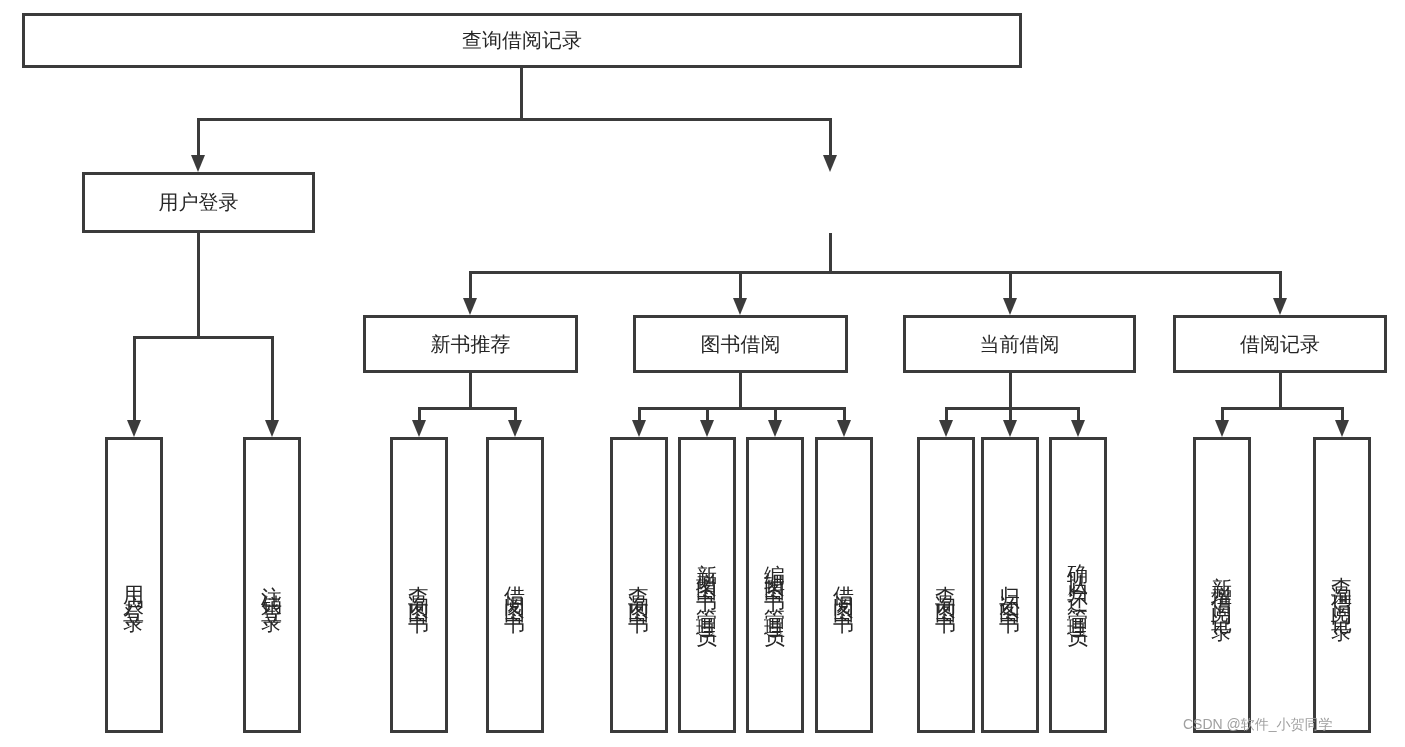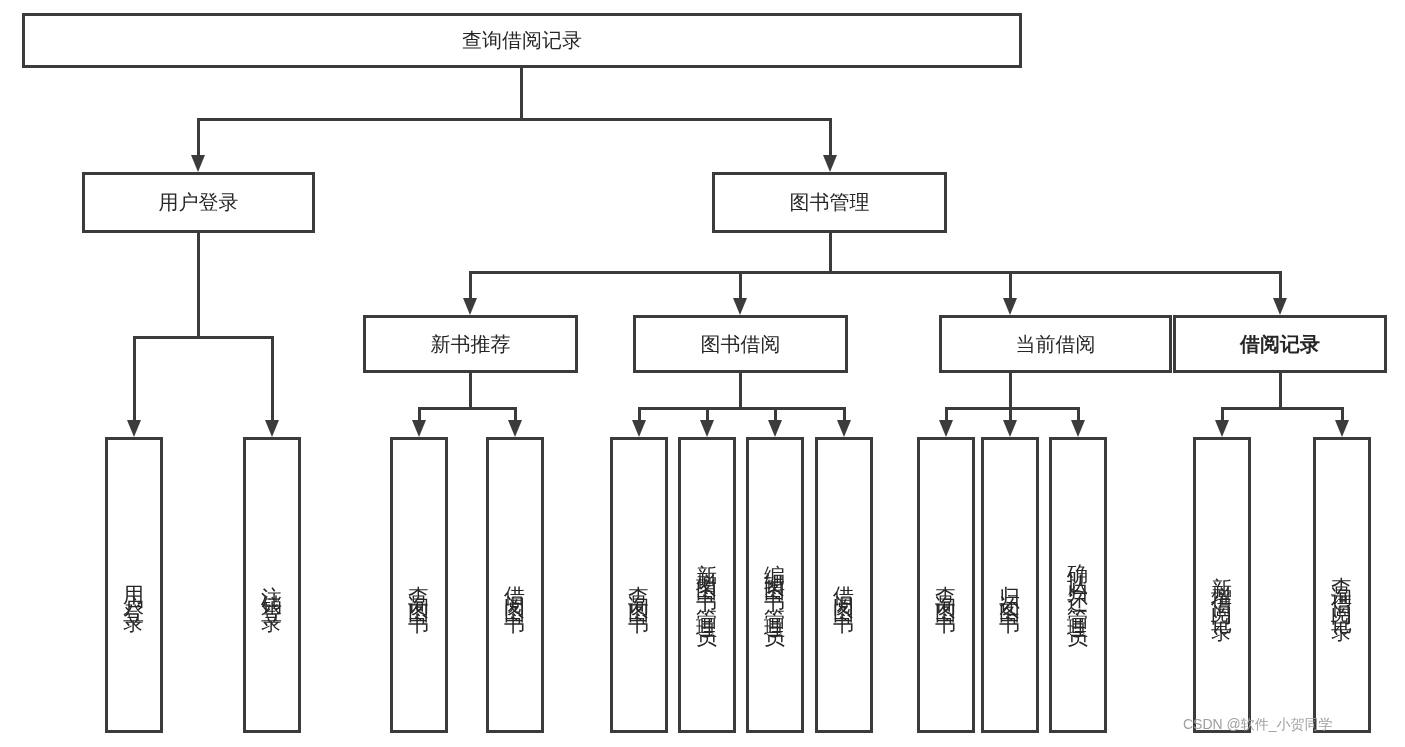--- a/index.html
+++ b/index.html
@@ -59,21 +59,20 @@
   <div class="node" style="left:22px;top:13px;width:1000px;height:55px;">查询借阅记录</div>
 
   <div class="vline" style="left:520px;top:68px;height:50px;"></div>
   <div class="hline" style="left:197px;top:118px;width:635px;"></div>
   <div class="vline" style="left:197px;top:118px;height:38px;"></div>
   <div class="vline" style="left:829px;top:118px;height:38px;"></div>
   <div class="arrow" style="left:191px;top:155px;"></div>
   <div class="arrow" style="left:823px;top:155px;"></div>
 
   <div class="node" style="left:82px;top:172px;width:233px;height:61px;">用户登录</div>
-  <div class="node" style="left:712px;top:172px;width:235px;height:61px;">图书管理</div>
 
   <div class="vline" style="left:197px;top:233px;height:103px;"></div>
   <div class="hline" style="left:133px;top:336px;width:141px;"></div>
   <div class="vline" style="left:133px;top:336px;height:85px;"></div>
   <div class="vline" style="left:271px;top:336px;height:85px;"></div>
   <div class="arrow" style="left:127px;top:420px;"></div>
   <div class="arrow" style="left:265px;top:420px;"></div>
 
   <div class="vline" style="left:829px;top:233px;height:38px;"></div>
   <div class="hline" style="left:469px;top:271px;width:813px;"></div>
@@ -81,22 +80,22 @@
   <div class="vline" style="left:739px;top:271px;height:28px;"></div>
   <div class="vline" style="left:1009px;top:271px;height:28px;"></div>
   <div class="vline" style="left:1279px;top:271px;height:28px;"></div>
   <div class="arrow" style="left:463px;top:298px;"></div>
   <div class="arrow" style="left:733px;top:298px;"></div>
   <div class="arrow" style="left:1003px;top:298px;"></div>
   <div class="arrow" style="left:1273px;top:298px;"></div>
 
   <div class="node" style="left:633px;top:315px;width:215px;height:58px;">图书借阅</div>
   <div class="node" style="left:363px;top:315px;width:215px;height:58px;">新书推荐</div>
-  <div class="node" style="left:903px;top:315px;width:233px;height:58px;margin-left:36px;">当前借阅</div>
-  <div class="node" style="left:1173px;top:315px;width:214px;height:58px;font-weight:bold;">借阅记录</div>
+  <div class="node" style="left:903px;top:315px;width:233px;height:58px;">当前借阅</div>
+  <div class="node" style="left:1173px;top:315px;width:214px;height:58px;">借阅记录</div>
 
   <div class="vline" style="left:469px;top:373px;height:34px;"></div>
   <div class="hline" style="left:418px;top:407px;width:99px;"></div>
   <div class="vline" style="left:418px;top:407px;height:14px;"></div>
   <div class="vline" style="left:514px;top:407px;height:14px;"></div>
   <div class="arrow" style="left:412px;top:420px;"></div>
   <div class="arrow" style="left:508px;top:420px;"></div>
 
   <div class="vline" style="left:739px;top:373px;height:34px;"></div>
   <div class="hline" style="left:638px;top:407px;width:208px;"></div>

